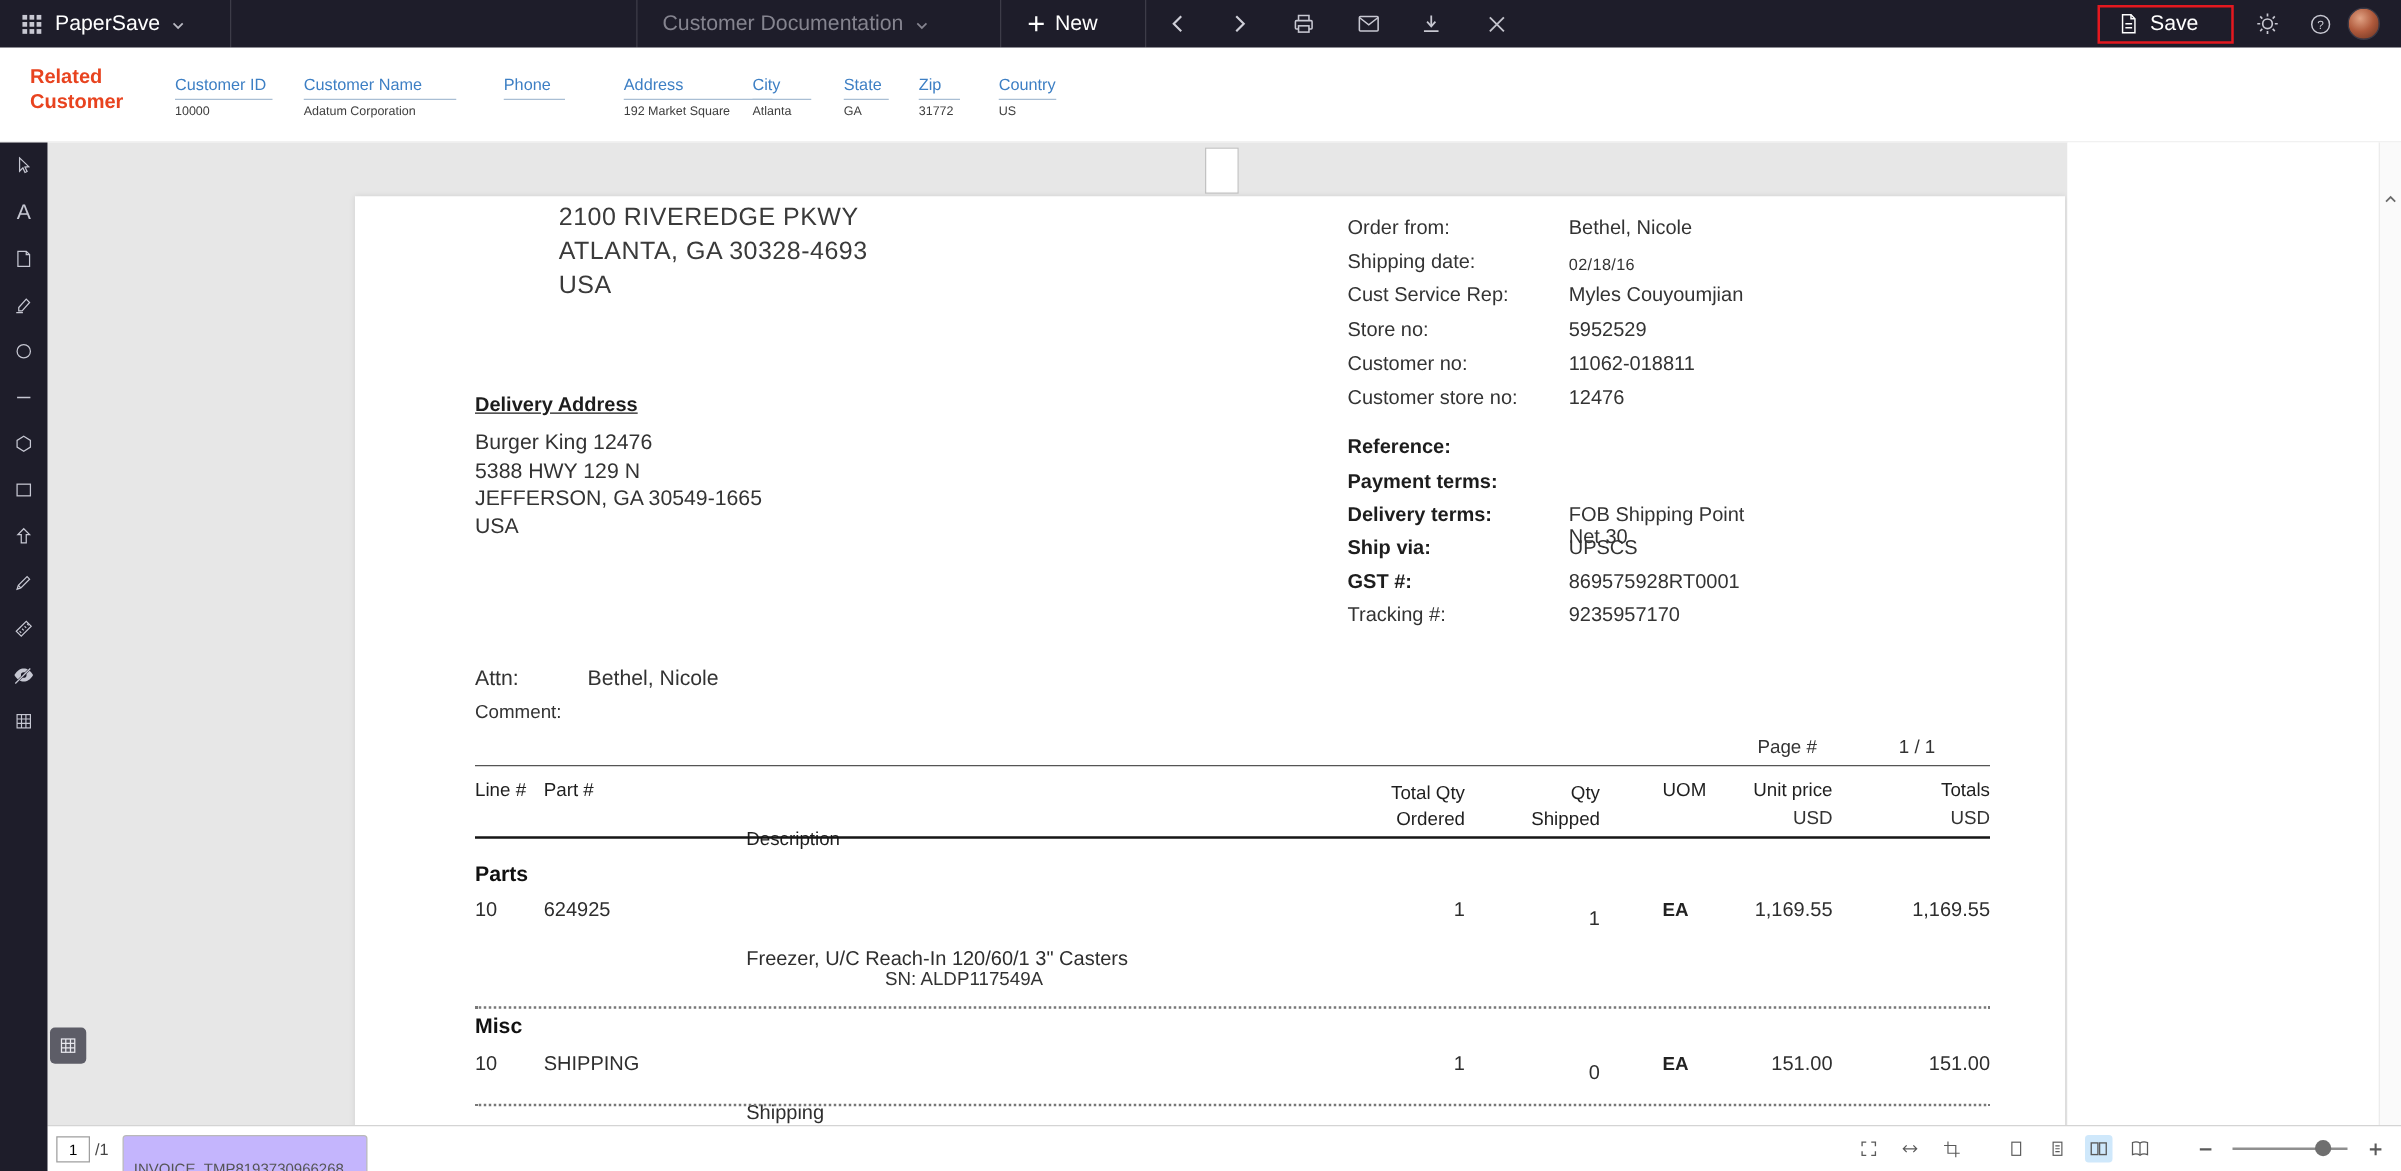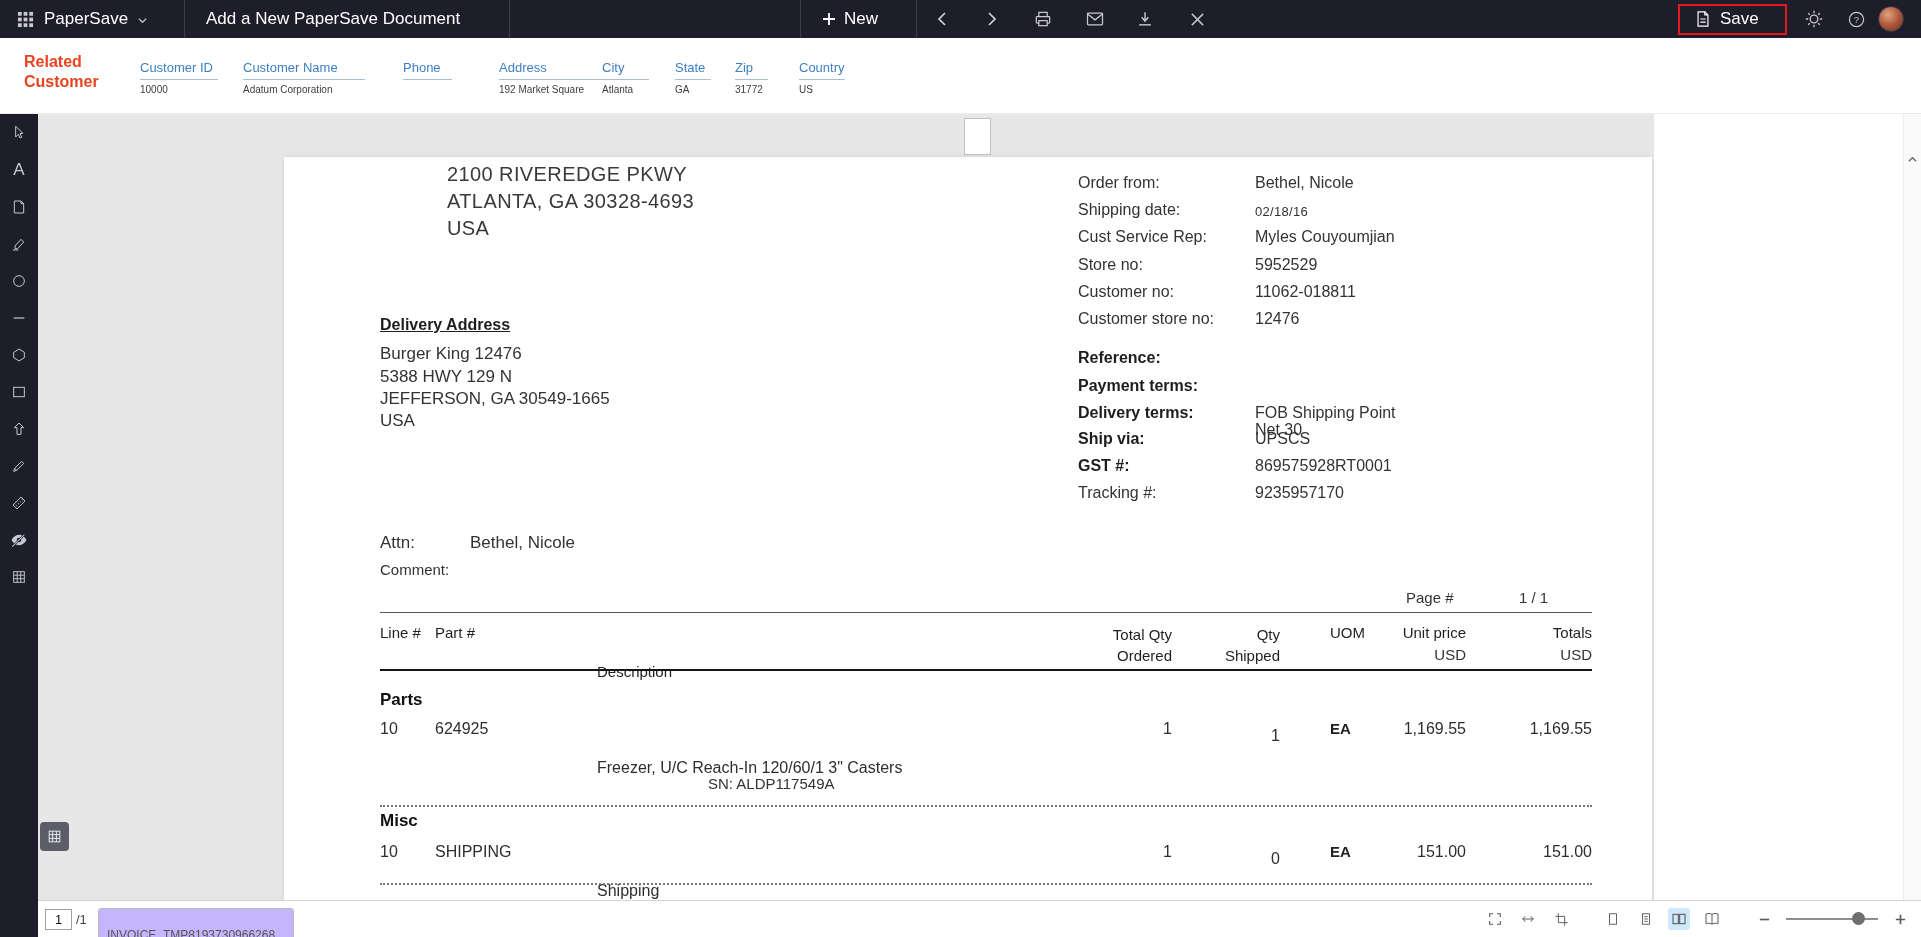--- a/index.html
+++ b/index.html
@@ -99,24 +99,27 @@
     </g>
       </svg>
   </div>
   <div class="tb tb-menu" style="left:44px;">
     <span>PaperSave</span>
     <svg class="caret" width="11" height="11" viewBox="0 0 12 12">
         <path d="M2 4 L6 8 L10 4" fill="none" stroke="#b9b9c2" stroke-width="1.5"></path>
       </svg>
   </div>
   <div class="tb-sep" style="left:184px;"></div>
-  <div class="tb tb-menu" style="left:206px;">
-    <span>Add a New PaperSave Document</span>
-  </div>
   <div class="tb-sep" style="left:509px;"></div>
+  <div class="tb tb-menu tb-dim" style="left:530px;">
+    <span>Customer Documentation</span>
+    <svg class="caret" width="11" height="11" viewBox="0 0 12 12">
+        <path d="M2 4 L6 8 L10 4" fill="none" stroke="#85848f" stroke-width="1.5"></path>
+      </svg>
+  </div>
   <div class="tb-sep" style="left:800px;"></div>
   <div class="tb tb-menu" style="left:822px;gap:8px;">
     <svg width="14" height="14" viewBox="0 0 14 14">
         <path d="M7 1 V13 M1 7 H13" stroke="#fff" stroke-width="1.8" fill="none"></path>
       </svg>
     <span>New</span>
   </div>
   <div class="tb-sep" style="left:916px;"></div>
   <div class="tb tb-icon" style="left:928px;width:30px;">
     <svg width="16" height="16" viewBox="0 0 16 16">

